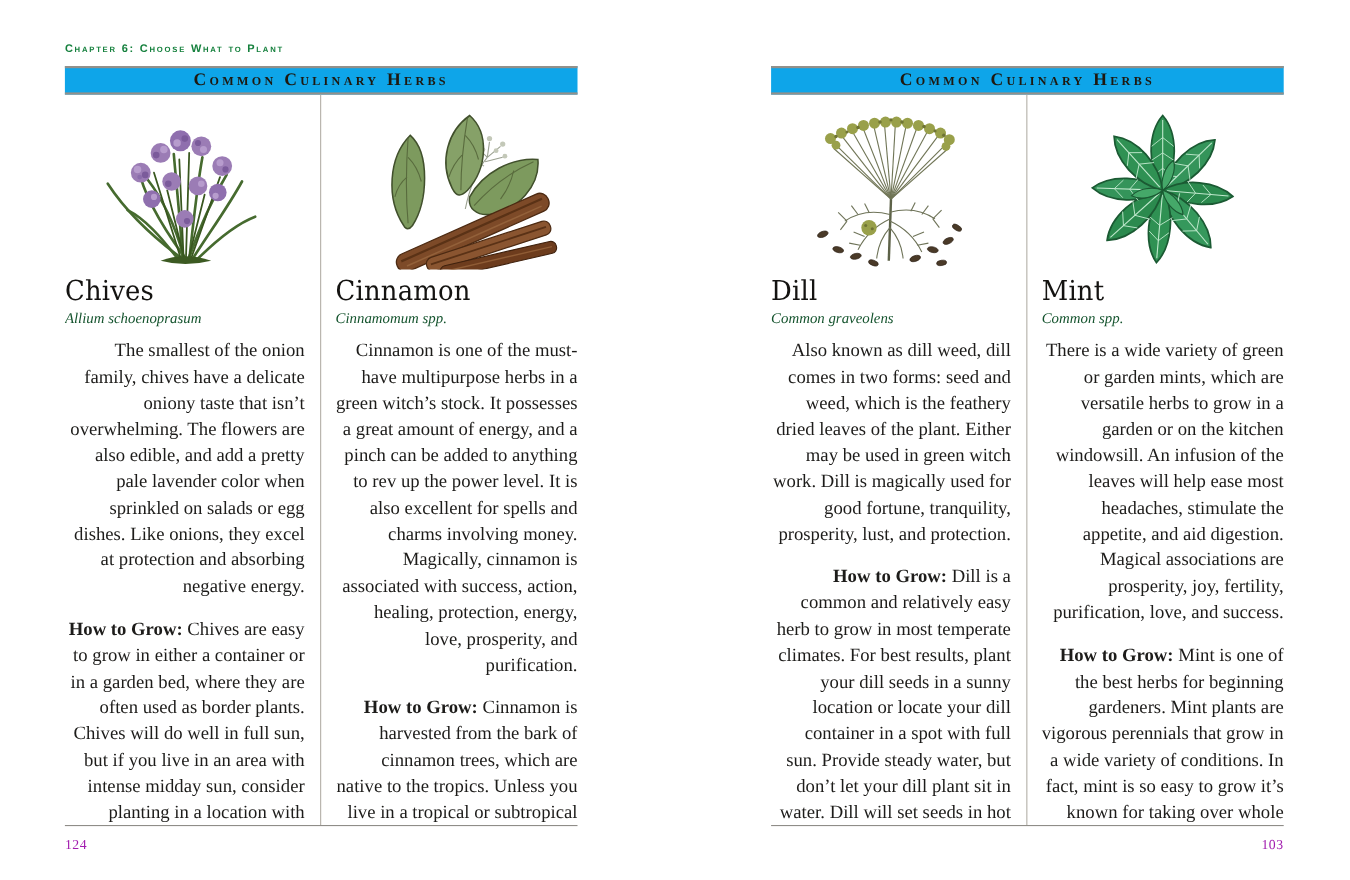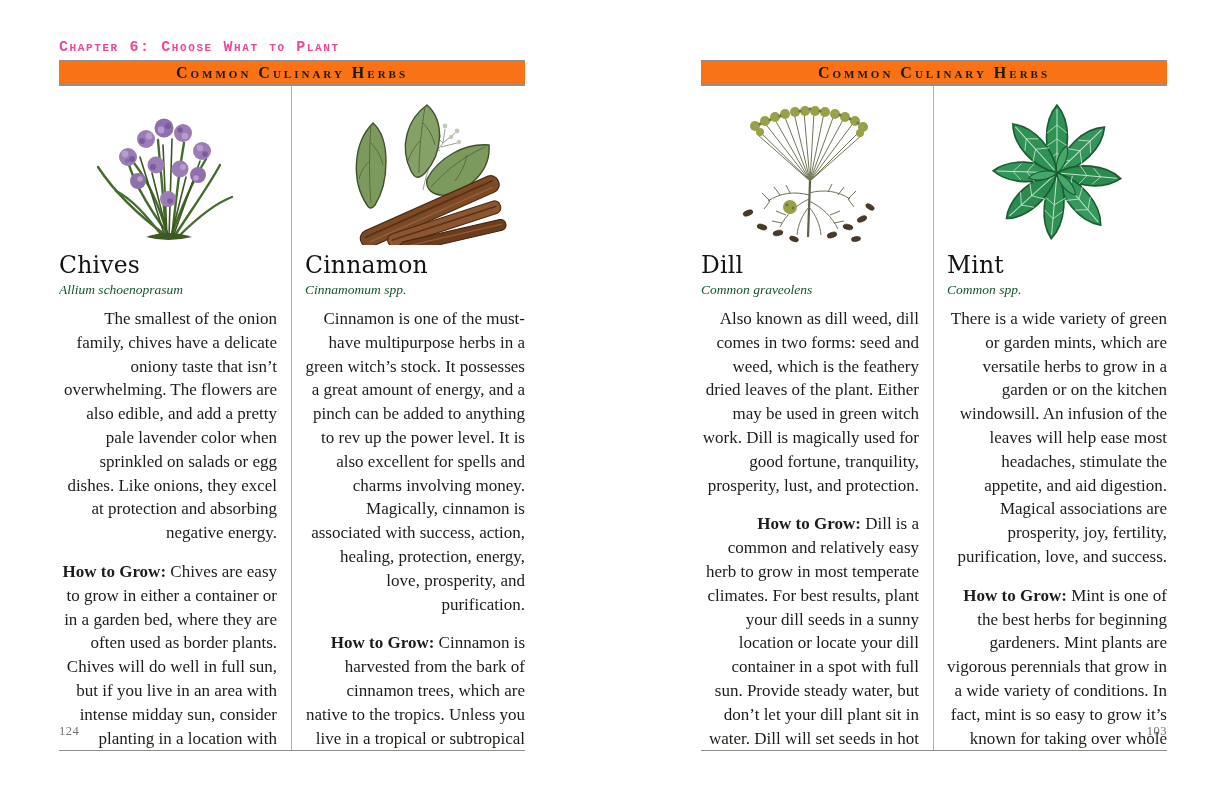--- a/index.html
+++ b/index.html
@@ -6,28 +6,28 @@
   body{
     width:1227px;height:800px;position:relative;background:#ffffff;
     font-family:"Liberation Serif",serif;color:#1d1c1a;overflow:hidden;
   }
   .page{position:absolute;top:0;width:466px;height:800px;}
   .page-left{left:59px;}
   .page-right{left:701px;}
 
   .running-head{
     position:absolute;top:39px;left:0;right:0;
-    font-family:Liberation Mono, monospace;font-variant:small-caps;
-    font-size:15px;font-weight:700;letter-spacing:1.6px;color:#ec4899;
+    font-family:Liberation Sans, sans-serif;font-variant:small-caps;
+    font-size:10px;font-weight:700;letter-spacing:1.6px;color:#15803d;
   }
   .running-head.align-right{text-align:right;}
 
   .band{
     position:absolute;top:60px;left:0;right:0;height:26px;box-sizing:border-box;
-    background:#f97316;border-top:2px solid #93908a;border-bottom:2px solid #93908a;
+    background:#0ea5e9;border-top:2px solid #93908a;border-bottom:2px solid #93908a;
     display:flex;align-items:center;justify-content:center;
   }
   .band-title{
     font-family:"Liberation Serif",serif;font-variant:small-caps;
     font-size:16px;font-weight:700;letter-spacing:3px;color:#1e1910;
   }
 
   .columns{
     position:absolute;top:86px;left:0;right:0;height:664px;
     display:flex;overflow:hidden;
@@ -43,21 +43,21 @@
     font-family:"DejaVu Serif",serif;font-size:25px;font-weight:500;
     letter-spacing:0.2px;margin:4px 0 0 0;color:#141311;
     transform:scaleX(.94);transform-origin:left;white-space:nowrap;
   }
   .latin{font-style:italic;font-size:13.5px;margin:3px 0 9px 0;color:#14532d;}
   .body-text{font-size:17px;line-height:1.40;margin:0;text-align:right;}
   .howto{margin-top:15px;}
   .howto b{font-weight:700;font-family:Liberation Serif, serif;}
 
   .bottom-rule{position:absolute;top:750px;left:0;right:0;border-top:1px solid #8f8d88;}
-  .folio{position:absolute;top:724px;font-size:12.5px;color:#737373;letter-spacing:.5px;}
+  .folio{position:absolute;top:761px;font-size:12.5px;color:#a21caf;letter-spacing:.5px;}
   .folio-left{left:0;}
   .folio-right{right:0;}
 </style>
 </head>
 <body>
 
 <div class="page page-left">
   <div class="running-head">Chapter 6: Choose What to Plant</div>
 
   <div class="band">

